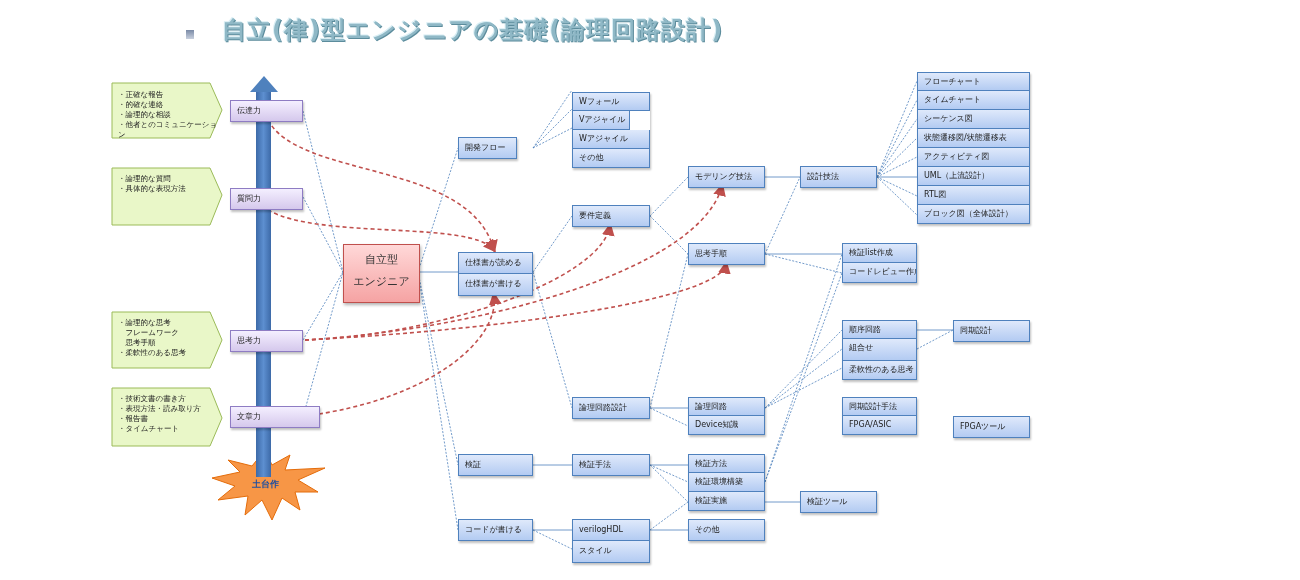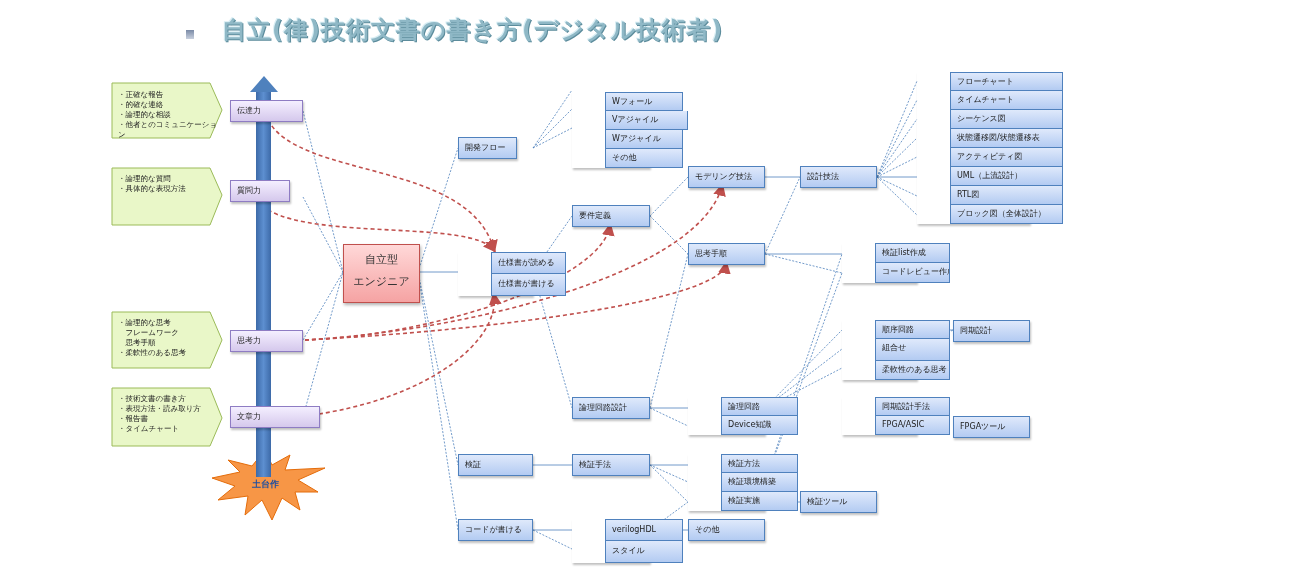--- a/index.html
+++ b/index.html
@@ -8,40 +8,40 @@
   #title { position:absolute; left:222px; top:14px; font-size:24px; font-weight:bold;
            color:#8fb8c6; letter-spacing:1px;
            text-shadow: 1px 1px 0 #5c8c9c, -1px -1px 0 #d9eef4; white-space:nowrap; }
   #title-bullet { position:absolute; left:186px; top:30px; width:8px; height:9px;
                   background:linear-gradient(#7a8aa6,#c8d0de); }
   svg#links { position:absolute; left:0; top:0; }
   .node { position:absolute; box-sizing:border-box; height:22px;
           background:linear-gradient(#dfe9fb 0%, #b3cbf2 100%);
           border:1px solid #4f81bd; box-shadow:1px 2px 2px rgba(0,0,0,0.25);
           font-size:8px; color:#222; padding:0 0 0 6px; line-height:20px; white-space:nowrap; overflow:hidden; }
-  .stack .node { position:relative; box-shadow:none; border-top:none;margin-left:33px; }
+  .stack .node { position:relative; box-shadow:none; border-top:none; }
   .stack .node:first-child { border-top:1px solid #4f81bd; }
   .stack { position:absolute; box-shadow:1px 2px 2px rgba(0,0,0,0.25); }
   .skill { position:absolute; box-sizing:border-box; width:70px; height:22px;
            background:linear-gradient(#f4efff, #d5c8ec); border:1px solid #8e7cc3;
            box-shadow:1px 2px 2px rgba(0,0,0,0.25); font-size:8px; line-height:20px; padding-left:6px; color:#222; }
   .note { position:absolute; width:110px; font-size:7.5px; line-height:10px; color:#222; padding:6px 0 0 6px; box-sizing:border-box; }
   #center { position:absolute; left:343px; top:244px; width:75px; height:57px;
             background:linear-gradient(#ffd8d8, #f5a3a3); border:1px solid #c0504d;
             box-shadow:1px 2px 3px rgba(0,0,0,0.3); text-align:center; font-size:11px; color:#333; }
   #center div { line-height:22px; }
   #arrow-shaft { position:absolute; left:256px; top:92px; width:15px; height:385px;
                  background:linear-gradient(90deg,#3d6aa8,#5d8fd0,#3d6aa8); }
   #burst-label { position:absolute; left:252px; top:478px; font-size:9px; color:#1f4fa0; font-weight:bold; }
 </style>
 </head>
 <body>
 
 <div id="title-bullet"></div>
-<div id="title">自立(律)技術文書の書き方(デジタル技術者)</div>
+<div id="title">自立(律)型エンジニアの基礎(論理回路設計)</div>
 
 <svg id="links" width="1300" height="580">
   <defs>
     <marker id="rh" markerWidth="8" markerHeight="8" refX="6" refY="4" orient="auto">
       <path d="M0,0 L8,4 L0,8 z" fill="#c0504d"></path>
     </marker>
   </defs>
 
   <g>
     <path d="M112,83 L210,83 L222,110 L210,138 L112,138 Z" fill="#e9f7c8" stroke="#9bbb59"></path>
@@ -133,40 +133,40 @@
     <div>・柔軟性のある思考</div>
 </div>
 <div class="note" style="left:112px;top:388px">
   <div>・技術文書の書き方</div>
     <div>・表現方法・読み取り方</div>
     <div>・報告書</div>
     <div>・タイムチャート</div>
 </div>
 
 <div class="skill" style="left:230px;top:100px;width:73px">伝達力</div>
-<div class="skill" style="left:230px;top:180px;width:60px">質問力</div>
+<div class="skill" style="left:230px;top:188px;width:73px">質問力</div>
 <div class="skill" style="left:230px;top:330px;width:73px">思考力</div>
 <div class="skill" style="left:230px;top:406px;width:90px">文章力</div>
 
 <div id="center">
   <div style="margin-top:4px">自立型</div>
   <div>エンジニア</div>
 </div>
 
 <div class="node" style="left:458px;top:137px;width:59px">開発フロー</div>
 <div class="stack" style="left:458px;top:252px;width:75px">
   <div class="node" style="width:75px">仕様書が読める</div>
   <div class="node" style="width:75px">仕様書が書ける</div>
 </div>
 <div class="node" style="left:458px;top:454px;width:75px">検証</div>
 <div class="node" style="left:458px;top:519px;width:75px">コードが書ける</div>
 
 <div class="stack" style="left:572px;top:92px;width:78px">
   <div class="node" style="width:78px;height:19px;line-height:17px">Wフォール</div>
-  <div class="node" style="width:83px;height:19px;line-height:17px">Vアジャイル</div>
+  <div class="node" style="width:58px;height:19px;line-height:17px">Vアジャイル</div>
   <div class="node" style="width:78px;height:19px;line-height:17px">Wアジャイル</div>
   <div class="node" style="width:78px;height:19px;line-height:17px">その他</div>
 </div>
 <div class="node" style="left:572px;top:205px;width:78px">要件定義</div>
 <div class="node" style="left:572px;top:397px;width:78px">論理回路設計</div>
 <div class="node" style="left:572px;top:454px;width:78px">検証手法</div>
 <div class="stack" style="left:572px;top:519px;width:78px">
   <div class="node" style="width:78px">verilogHDL</div>
   <div class="node" style="width:78px">スタイル</div>
 </div>

